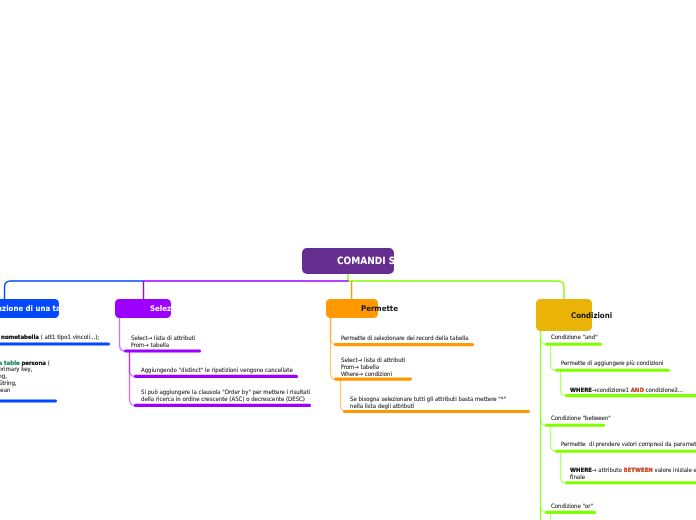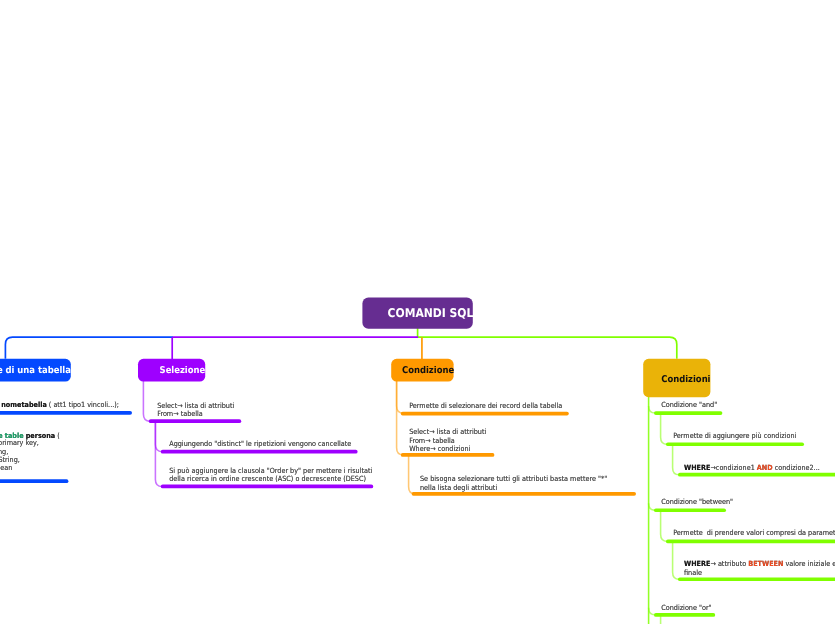--- a/index.html
+++ b/index.html
@@ -6,21 +6,21 @@
   html,body{margin:0;padding:0;background:#ffffff;}
   body{width:696px;height:520px;overflow:hidden;
        font-family:"DejaVu Sans Condensed","DejaVu Sans",sans-serif;
        -webkit-font-smoothing:antialiased;
        text-rendering:geometricPrecision;}
   #canvas{position:relative;width:696px;height:520px;overflow:hidden;background:#fff;
           transform:translateZ(0);}
   svg#links{position:absolute;left:0;top:0;width:696px;height:520px;}
 
   .node{position:absolute;box-sizing:border-box;display:flex;
-        align-items:center;justify-content:flex-end;}
+        align-items:center;justify-content:flex-start;padding-left:35px;}
   .node .label{font-weight:bold;white-space:nowrap;will-change:transform;}
 
   .root{border-radius:5px;}
   .root .label{color:#ffffff;font-size:10px;}
   .branch{border-radius:4.5px;}
   .branch .label{font-size:7.8px;}
 
   .leaf{position:absolute;will-change:transform;white-space:pre;line-height:7px;
         font-size:6px;color:#555555;text-shadow:0 0 0.35px #555555;}
   .leaf b{font-weight:bold;color:#1a1a1a;}
@@ -80,21 +80,21 @@
     <span class="label">COMANDI SQL</span>
   </div>
 
   <div class="node branch" style="left:-51px;top:299px;width:110px;height:19px;background:#0449FF">
     <span class="label" style="color:#ffffff">Creazione di una tabella</span>
   </div>
   <div class="node branch" style="left:115px;top:299px;width:56px;height:19px;background:#9E00FF">
     <span class="label" style="color:#ffffff">Selezione</span>
   </div>
   <div class="node branch" style="left:326px;top:299px;width:52px;height:19px;background:#FF9900">
-    <span class="label" style="color:#111111">Condizione</span>
+    <span class="label" style="color:#111111">Permette</span>
   </div>
   <div class="node branch" style="left:536px;top:299px;width:56px;height:32px;background:#eab308">
     <span class="label" style="color:#111111">Condizioni</span>
   </div>
 
   <div class="leaf" style="left:-33.6px;top:333.5px">Create table <b>nometabella</b> ( att1 tipo1 vincoli...);</div>
   <div class="leaf" style="left:-18.5px;top:360px"><span class="kw">Create table</span> <b>persona</b> (</div>
   <div class="leaf" style="left:-28.1px;top:366px">CF String primary key,
 nome String,
 cognome String,

